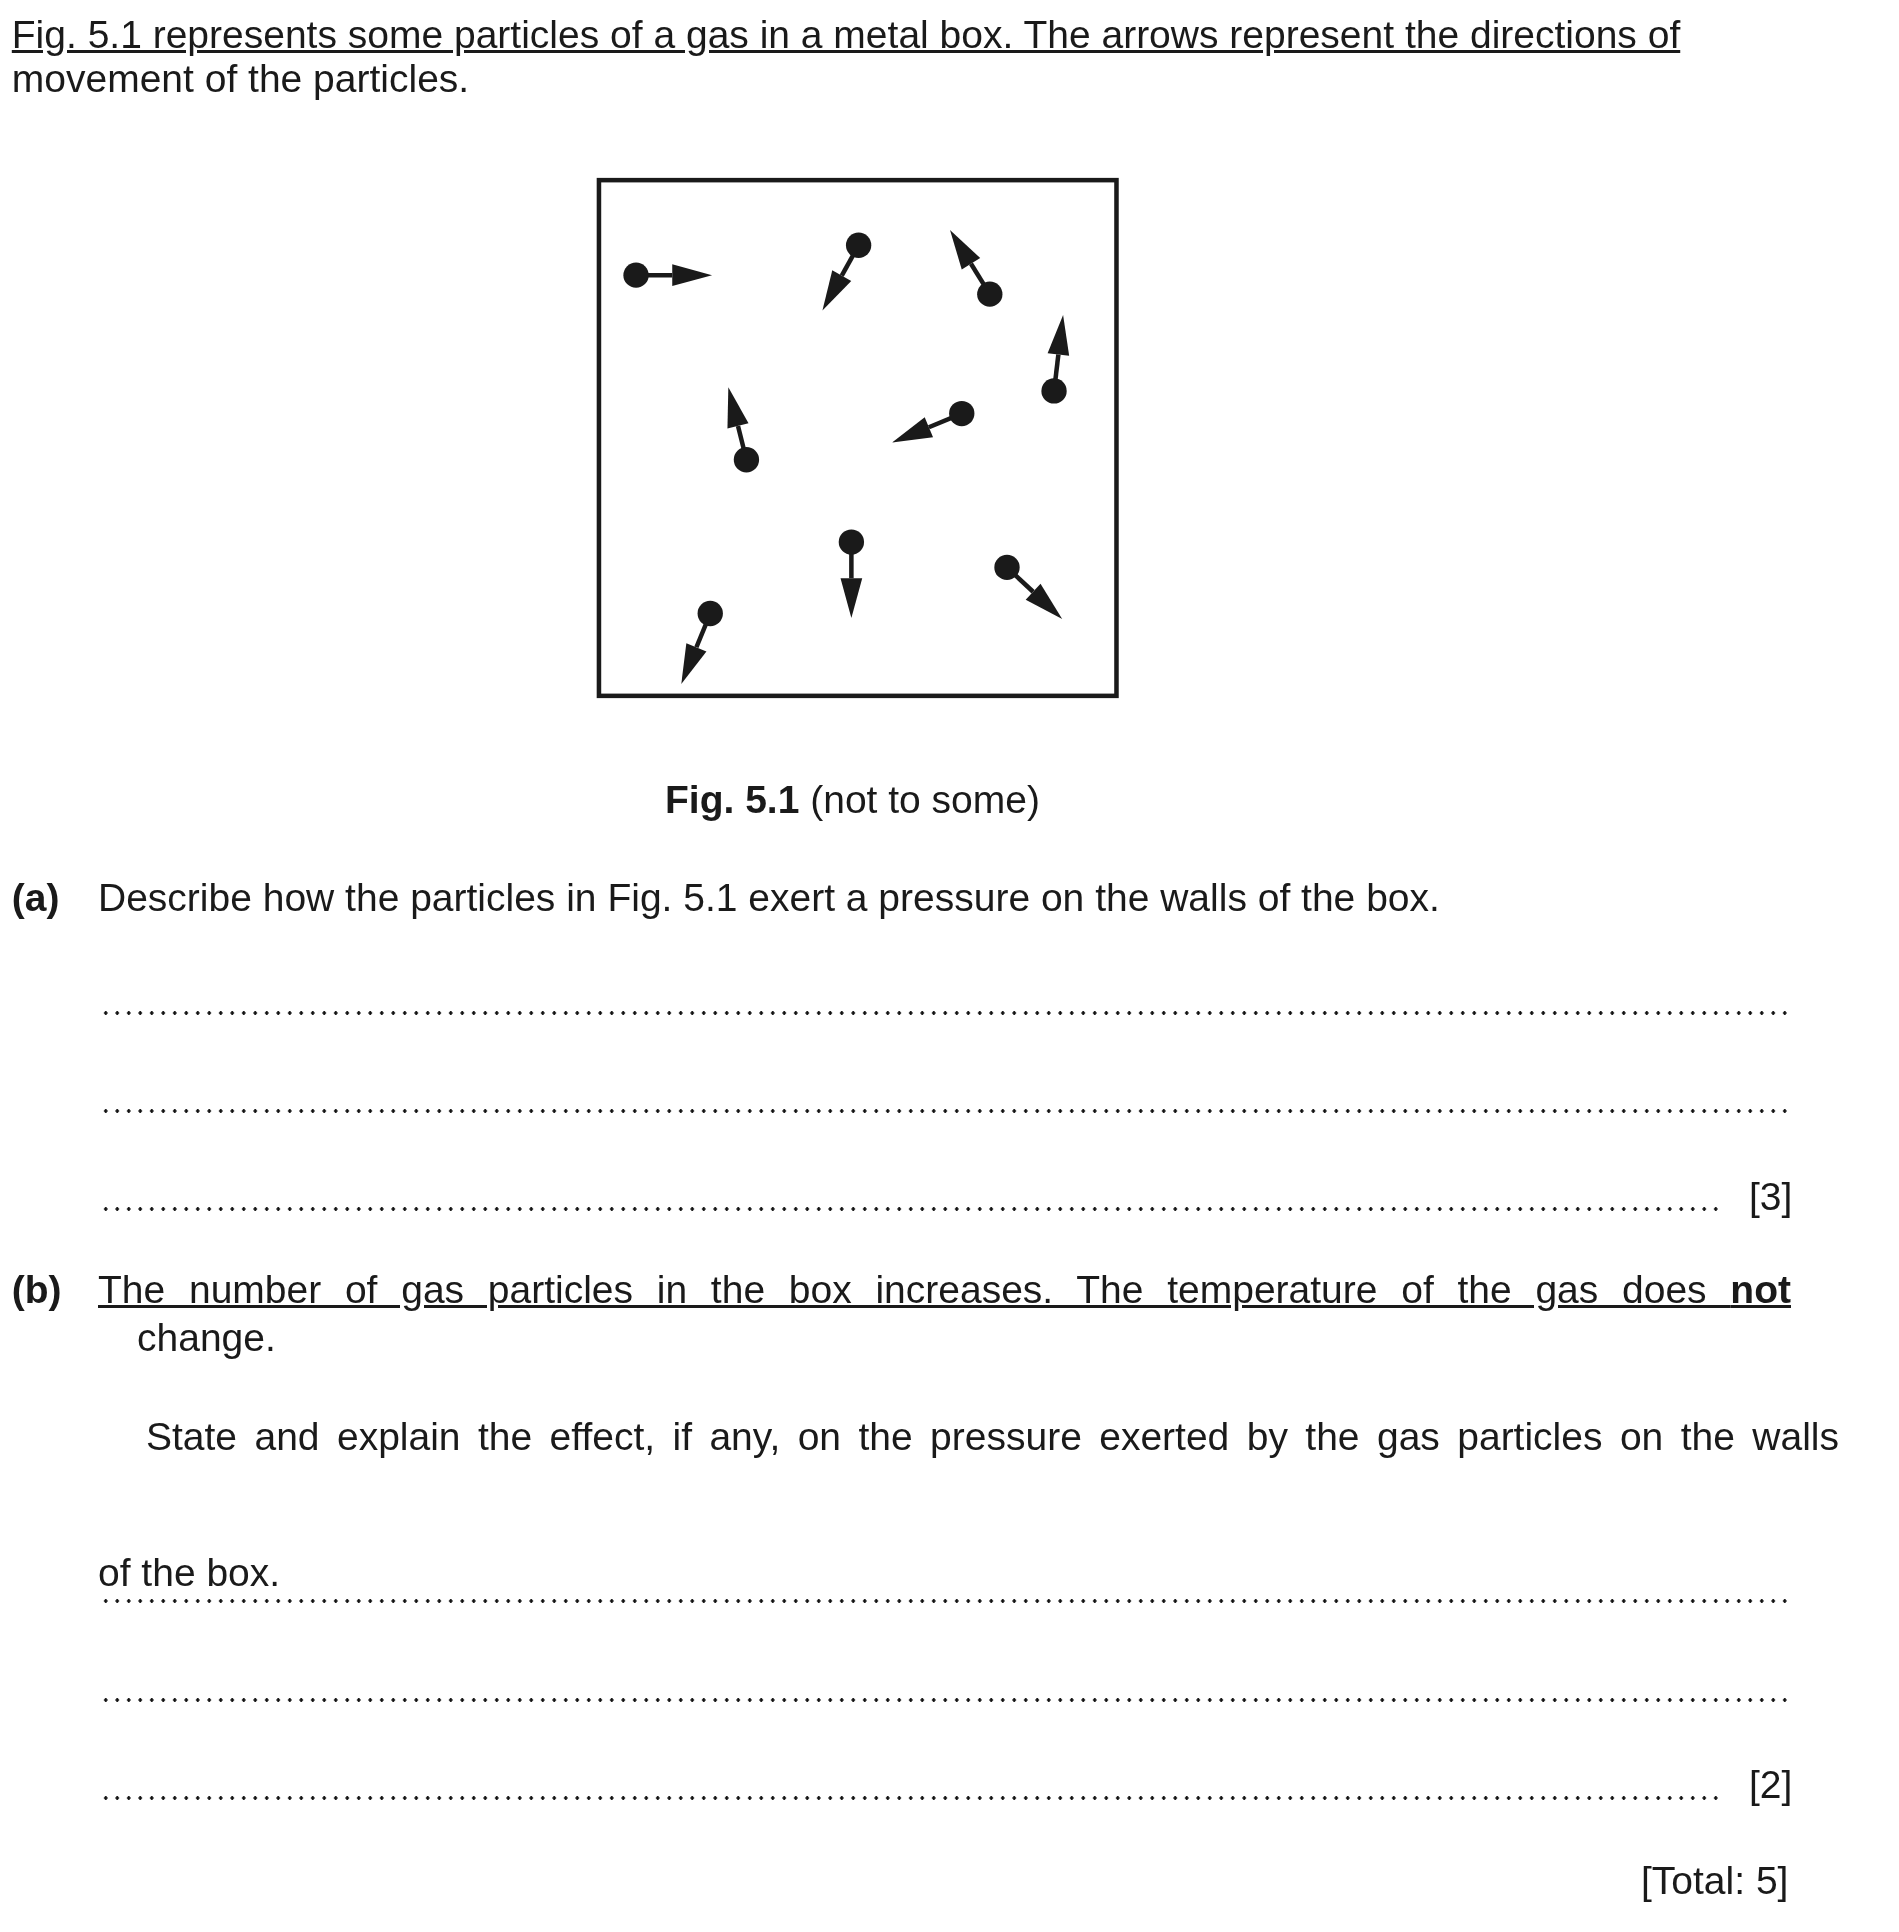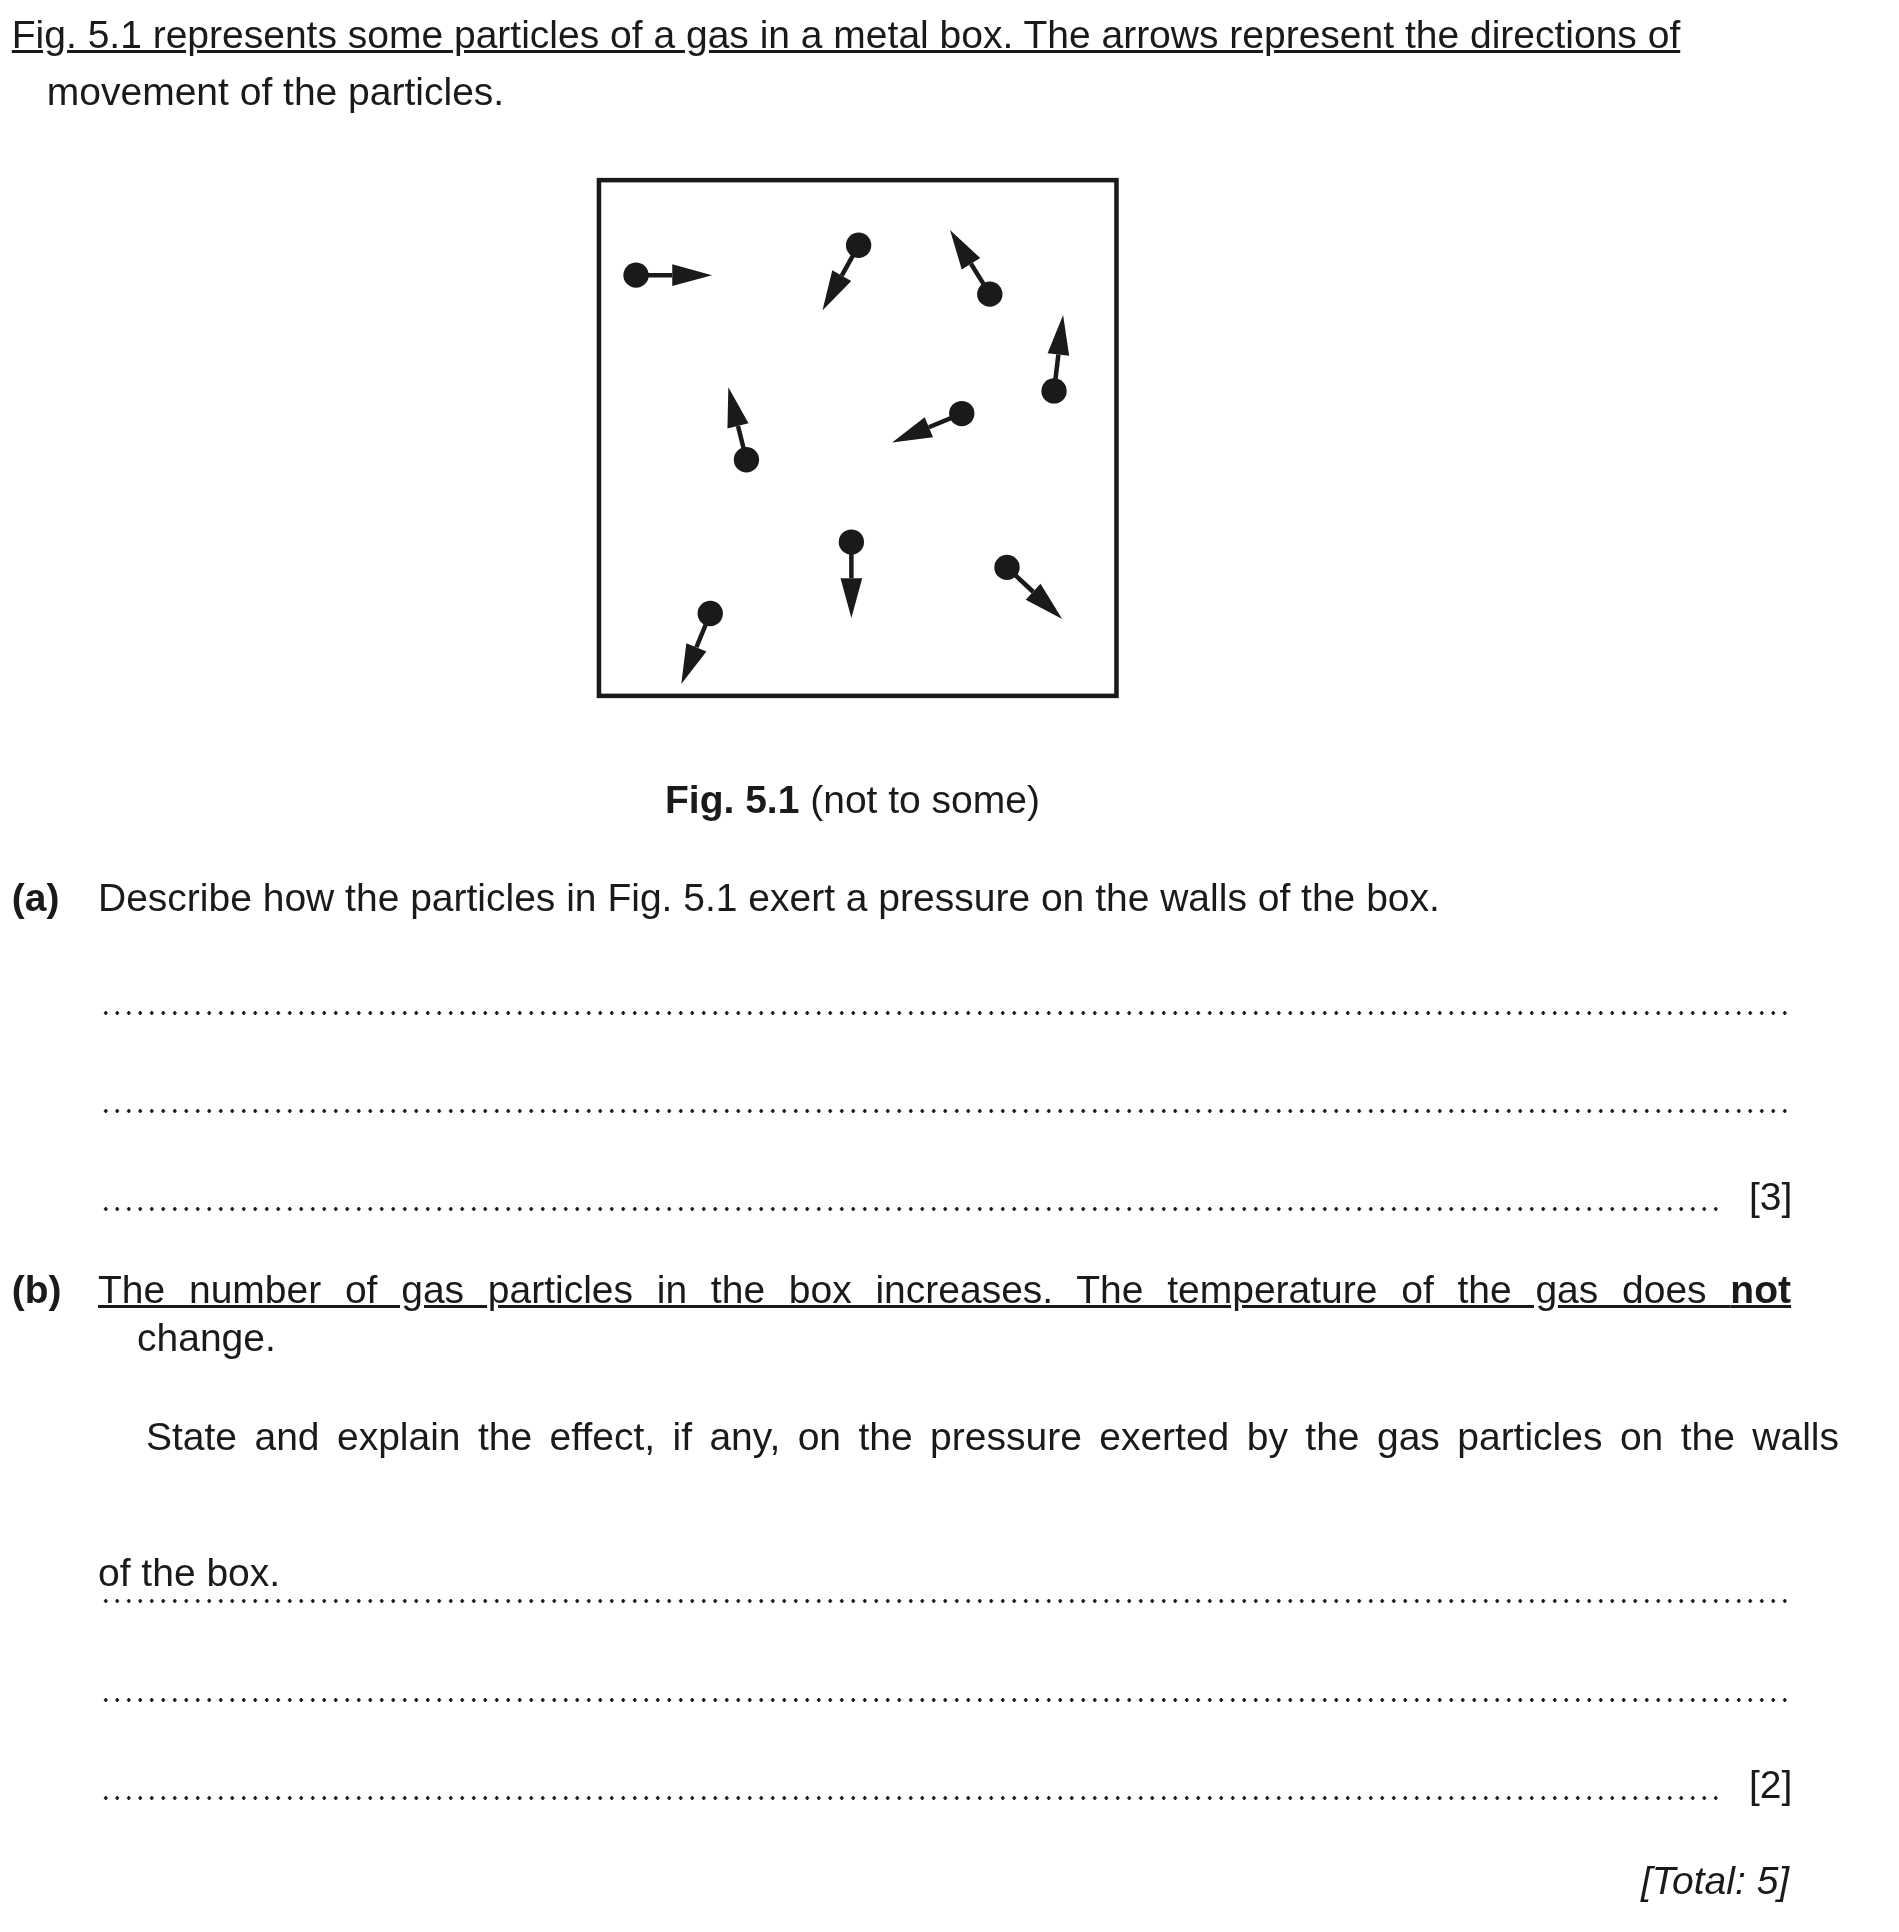--- a/index.html
+++ b/index.html
@@ -15,21 +15,21 @@
     background-image: radial-gradient(circle, #111 1.4px, transparent 1.8px);
     background-size: 11.5px 3.6px; background-repeat: repeat-x;
   }
   .mark { position: absolute; font-size: 39px; line-height: 49px; }
   svg#fig { position: absolute; left: 0; top: 0; }
 </style>
 </head>
 <body>
 
 <div class="txt" style="left:11.8px; top:10px; width:1778px;text-decoration:underline;">Fig. 5.1 represents some particles of a gas in a metal box. The arrows represent the directions of</div>
-<div class="txt" style="left:11.8px; top:67px;margin-left:35px;">movement of the particles.</div>
+<div class="txt" style="left:11.8px; top:54px;">movement of the particles.</div>
 
 <svg id="fig" width="1900" height="724" viewBox="0 0 2100 800">
   <rect x="662" y="199" width="572" height="570" fill="none" stroke="#1a1a1a" stroke-width="5"></rect>
   <g id="particles">
       <g>
         <line x1="703" y1="304" x2="743" y2="304" stroke="#1a1a1a" stroke-width="5"></line>
         <polygon points="787,304 743,316 743,292" fill="#1a1a1a"></polygon>
         <circle cx="703" cy="304" r="14" fill="#1a1a1a"></circle>
       </g>
       <g>
@@ -90,14 +90,14 @@
 <div class="txt" style="left:98px; top:1313px;margin-left:39px;">change.</div>
 
 <div class="txt just" style="left:98px; top:1412px; width:1693px;margin-left:48px;">State and explain the effect, if any, on the pressure exerted by the gas particles on the walls</div>
 <div class="txt" style="left:98px; top:1548px;">of the box.</div>
 
 <div class="dots" style="left:100px; top:1599px; width:1693px;"></div>
 <div class="dots" style="left:100px; top:1698px; width:1693px;"></div>
 <div class="dots" style="left:100px; top:1796px; width:1620px;"></div>
 <div class="mark" style="left:1749px; top:1760px;">[2]</div>
 
-<div class="mark" style="left:1641px; top:1856px;font-style:italic;">[Total: 5]</div>
+<div class="mark" style="left:1641px; top:1856px;">[Total: 5]</div>
 
 
 </body></html>

